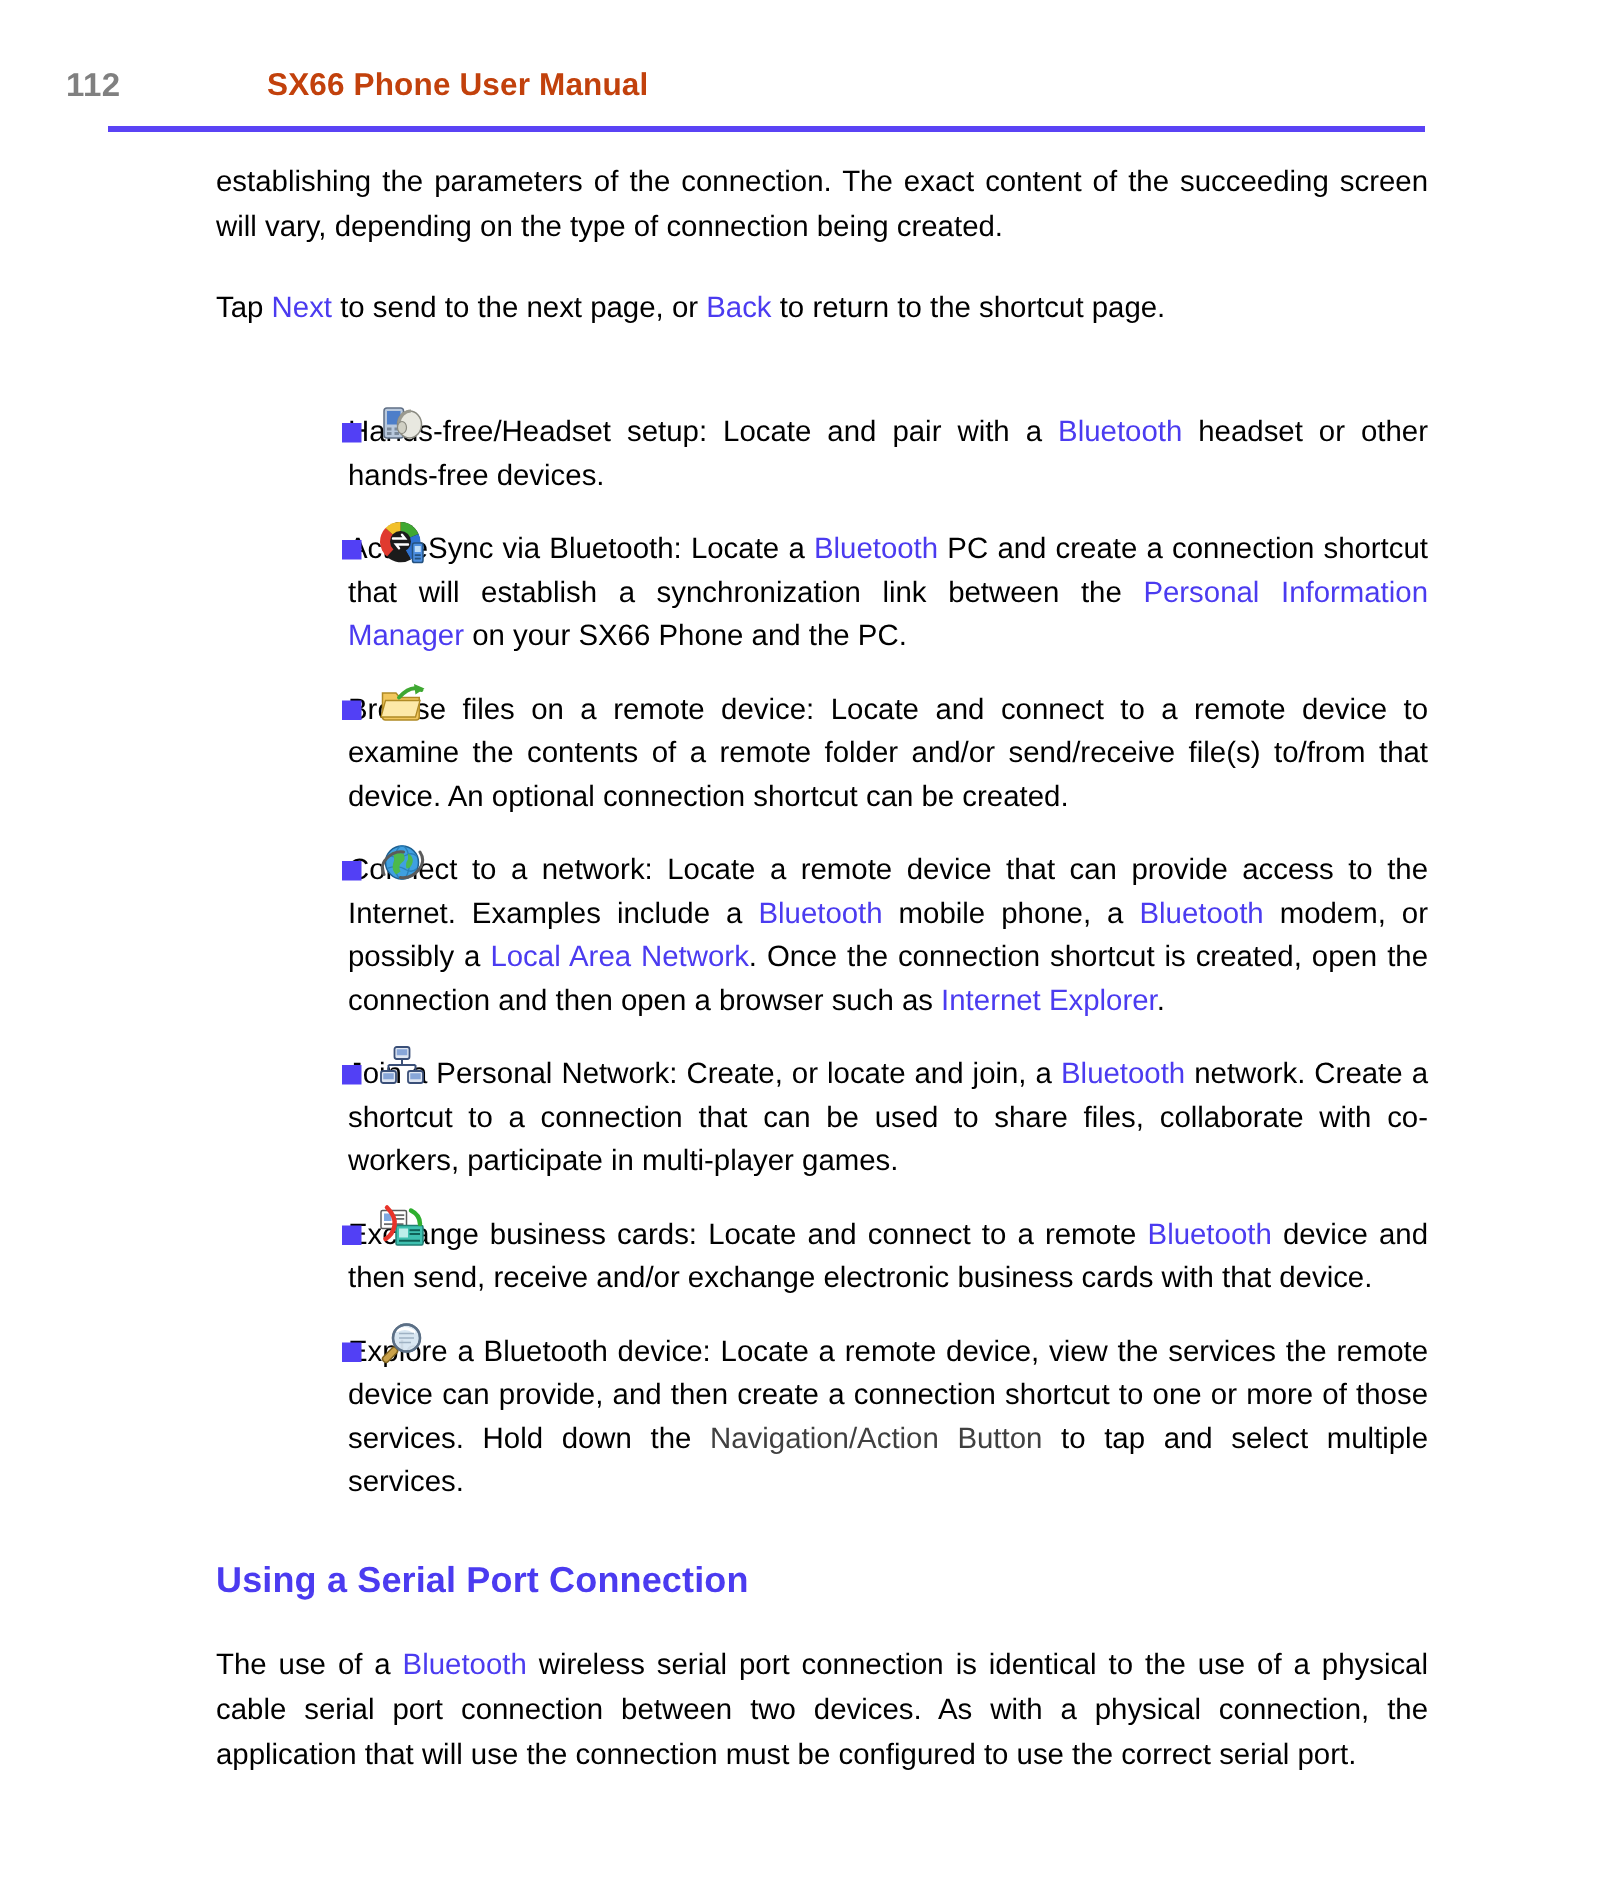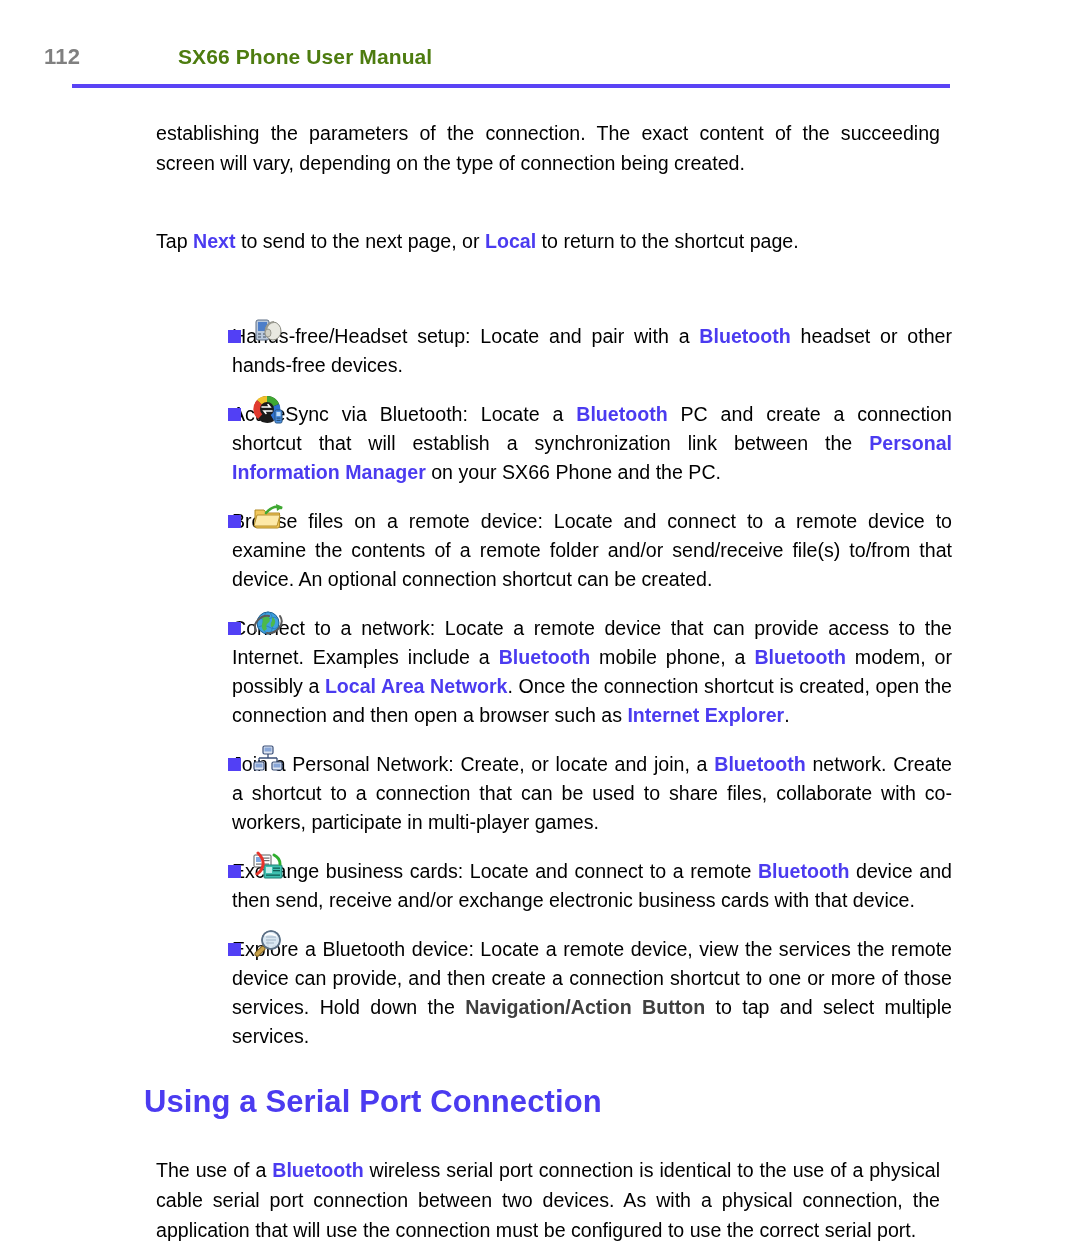--- a/index.html
+++ b/index.html
@@ -60,38 +60,38 @@
 
   
   .content {
     position: absolute;
     left: 144px;
     top: 106px;
     width: 808px;
   }
 
   p.para {
-    margin: 12px;
+    margin: 0;
     font-size: 19.6px;
     line-height: 30px;
     text-align: justify;
     text-justify: inter-word;
     color: #000;
   }
   p.para.nojust {
     text-align: left;
   }
 
   .sp-24 { height: 24px; }
   .sp-30 { height: 30px; }
   .sp-34 { height: 34px; }
 
   b.blue {
     color: #4b3bf0;
-    font-weight: bold;
+    font-weight: normal;
   }
 
   
   ul.bullets {
     list-style: none;
     margin: 0;
     padding: 0;
   }
   li.bullet {
     position: relative;
@@ -122,45 +122,45 @@
   }
   .bullet-icon svg { display: block; }
 
   .bullet-text {
     display: block;
   }
 
   
   h2.section-heading {
     margin: 0;
-    font-size: 31px;
+    font-size: 24px;
     font-weight: bold;
     color: #4b3bf0;
     letter-spacing: 0.1px;
     line-height: 34px;
   }
 </style>
 </head>
 <body>
 
 <div class="page">
 
   <div class="page-header">
     <div class="page-number" style="color: rgb(128, 128, 128);">112</div>
-    <div class="header-title" style="color: #4d7c0f;">SX66 Phone User Manual</div>
+    <div class="header-title" style="color: #c2410c;">SX66 Phone User Manual</div>
     <div class="header-rule" style="background: rgb(90, 67, 245);"></div>
   </div>
 
   <div class="content">
 
     <p class="para">establishing the parameters of the connection. The exact content of the succeeding screen will vary, depending on the type of connection being created.</p>
 
     <div class="sp-24"></div>
 
-    <p class="para nojust"><span>Tap </span><b class="blue" style="color: rgb(75, 59, 240);">Next</b><span> to send to the next page, or </span><b class="blue" style="color: rgb(75, 59, 240);">Local</b><span> to return to the shortcut page.</span></p>
+    <p class="para nojust"><span>Tap </span><b class="blue" style="color: rgb(75, 59, 240);">Next</b><span> to send to the next page, or </span><b class="blue" style="color: rgb(75, 59, 240);">Back</b><span> to return to the shortcut page.</span></p>
 
     <div class="sp-24"></div>
 
 
     <div class="sp-30"></div>
 
     <ul class="bullets">
 
       <li class="bullet">
         <span class="bullet-marker" style="background: rgb(82, 64, 245);"></span>

